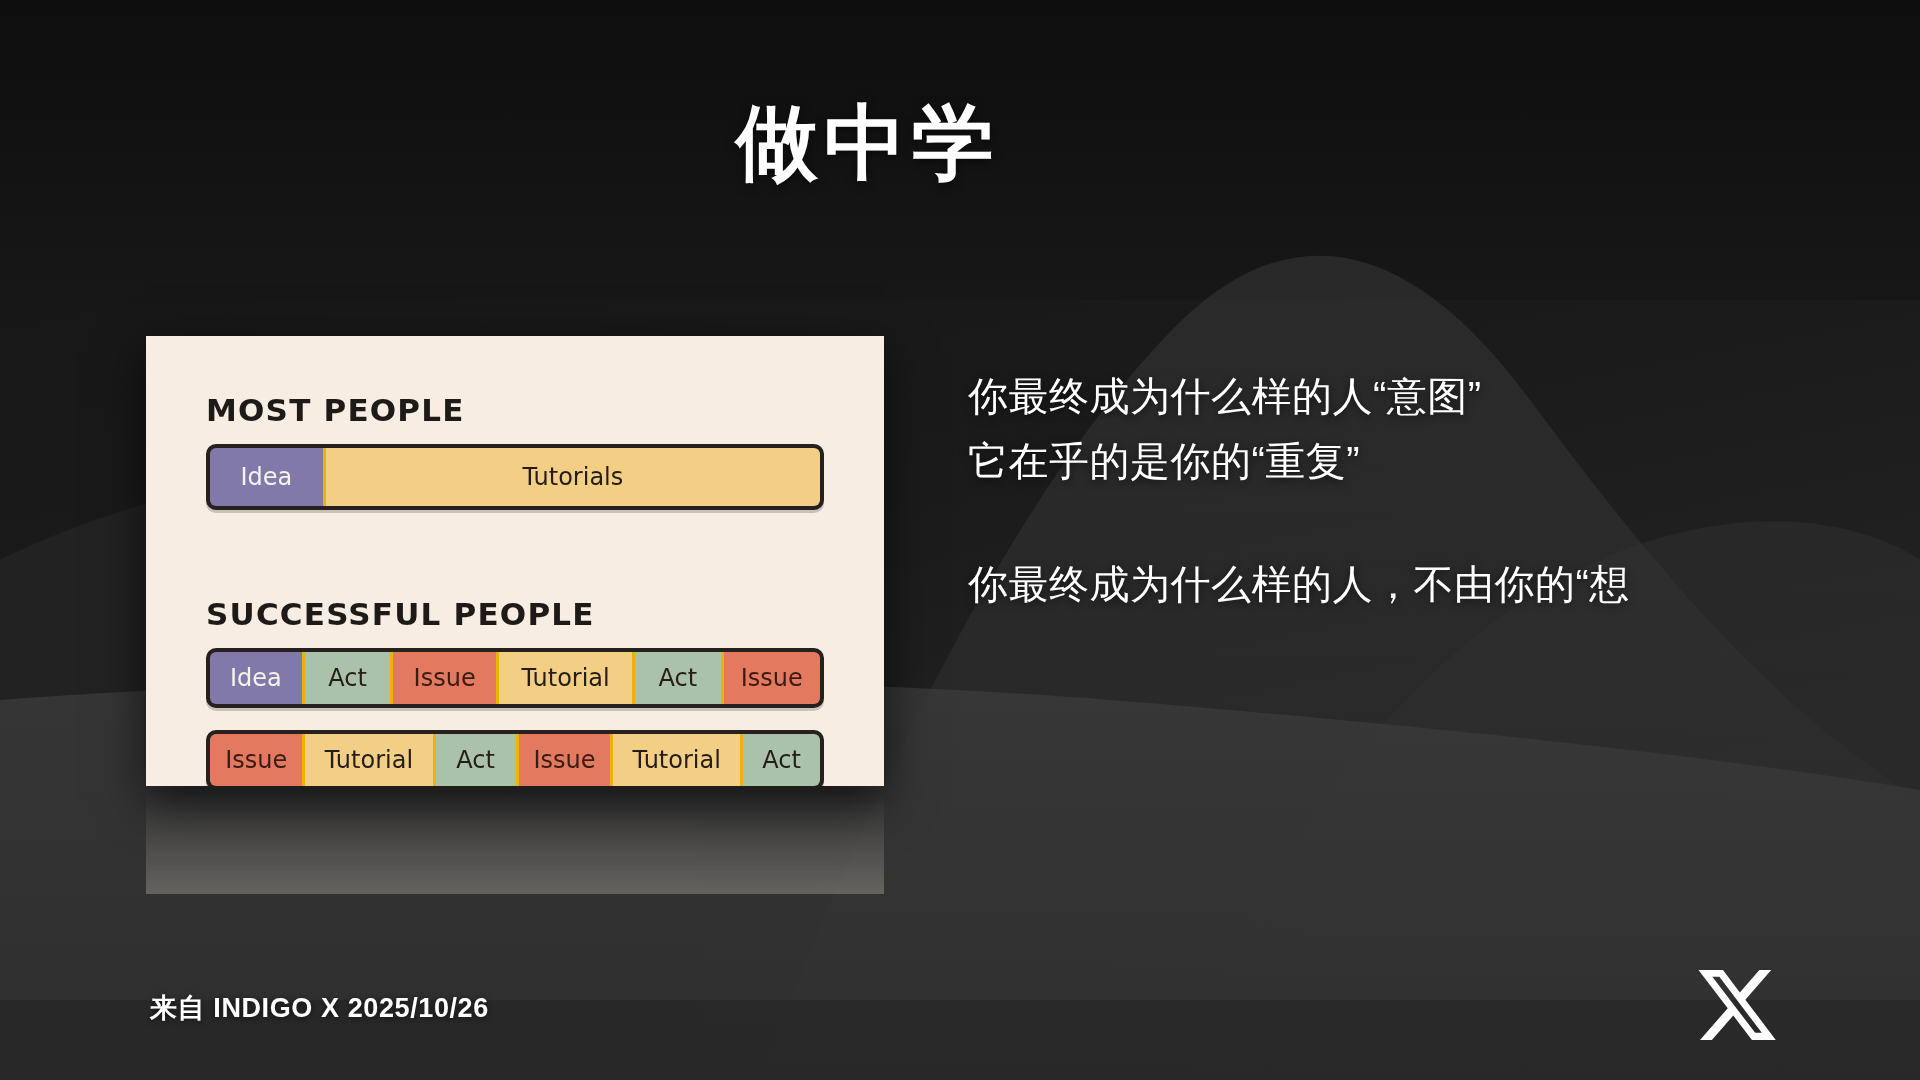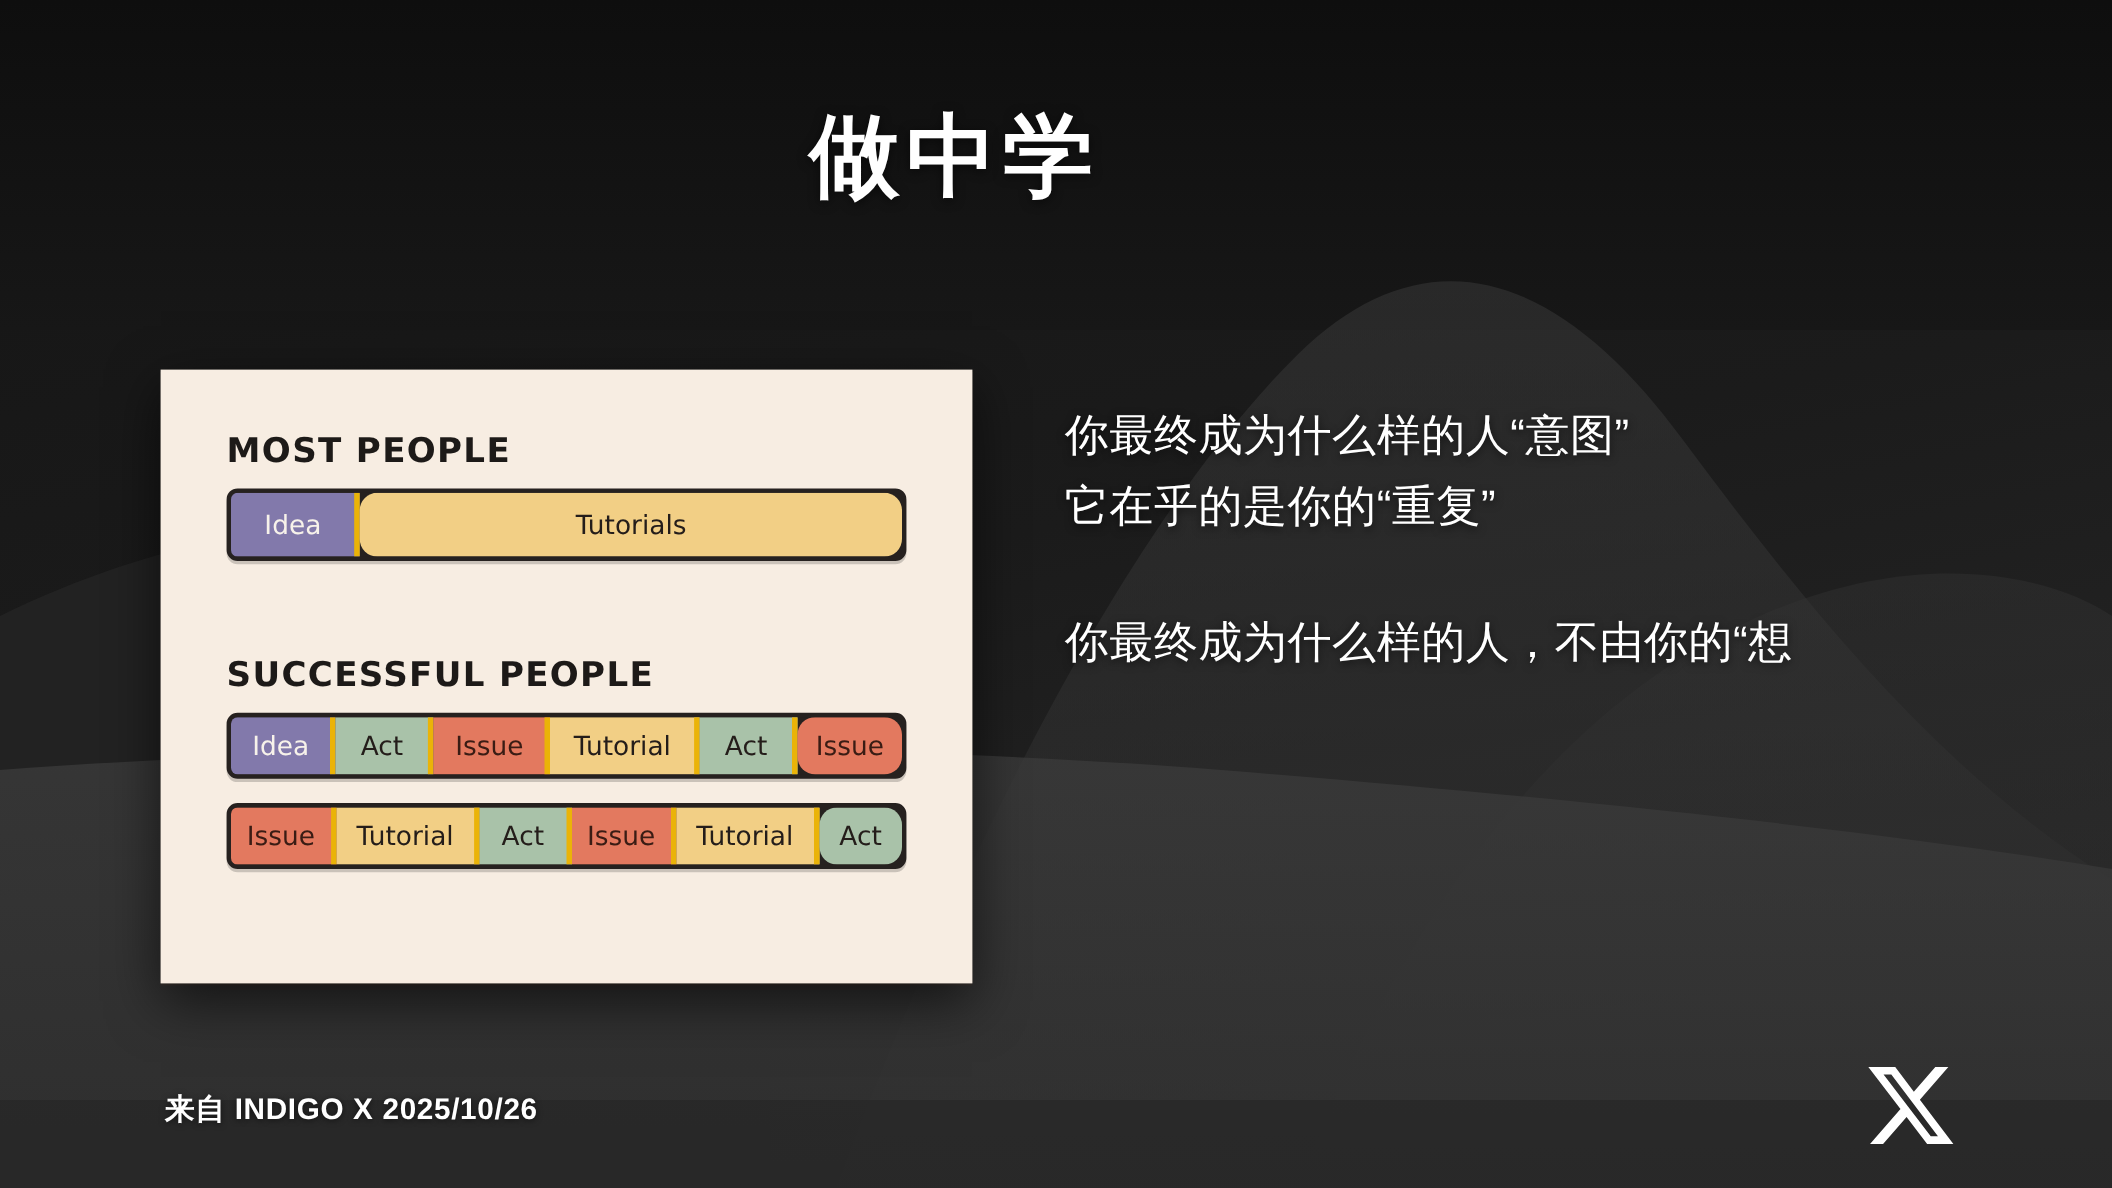--- a/index.html
+++ b/index.html
@@ -24,21 +24,21 @@
     font-weight:bold;
     letter-spacing:6px;
     line-height:1.15;
     z-index:5;
     text-shadow:0 2px 10px rgba(0,0,0,.55);
   }
 
   
   .card-wrap { position:absolute; left:146px; top:336px; z-index:5; }
   .card {
-    width:738px; height:558px;
+    width:738px; height:450px;
     background:#f7ede2;
     box-shadow:0 16px 46px rgba(0,0,0,.62), 0 2px 0 #3a3431;
     position:relative;
     overflow:hidden;
   }
   .card-inner { padding:56px 60px 0 60px; }
 
   .sec-heading {
     font-family:"DejaVu Sans","Liberation Sans",sans-serif;
     font-size:31px;
@@ -58,24 +58,24 @@
     box-shadow:0 3px 0 rgba(0,0,0,.18);
   }
   .bar.tall { height:66px; }
   .bar.short { height:60px; }
 
   .seg {
     display:flex; align-items:center; justify-content:center;
     font-family:"DejaVu Sans","Liberation Sans",sans-serif;
     font-size:24px;
     color:#241d1a;
-    border-right:5px solid #eab308;
-    position:relative;
-  }
-  .seg:last-child { border-right:none;border-radius:16px; }
+    border-right:3px solid #eab308;
+    position:relative;
+  }
+  .seg:last-child { border-right:none; }
   .seg.idea  { background:#8279ab; color:#f7f2ea; }
   .seg.act   { background:#a9c2a9; }
   .seg.issue { background:#e3795f; color:#3a1c14; }
   .seg.tut   { background:#f2cf85; }
 
   .gap-1 { height:86px; }
   .gap-2 { height:22px; }
 
   
   .reflection {

